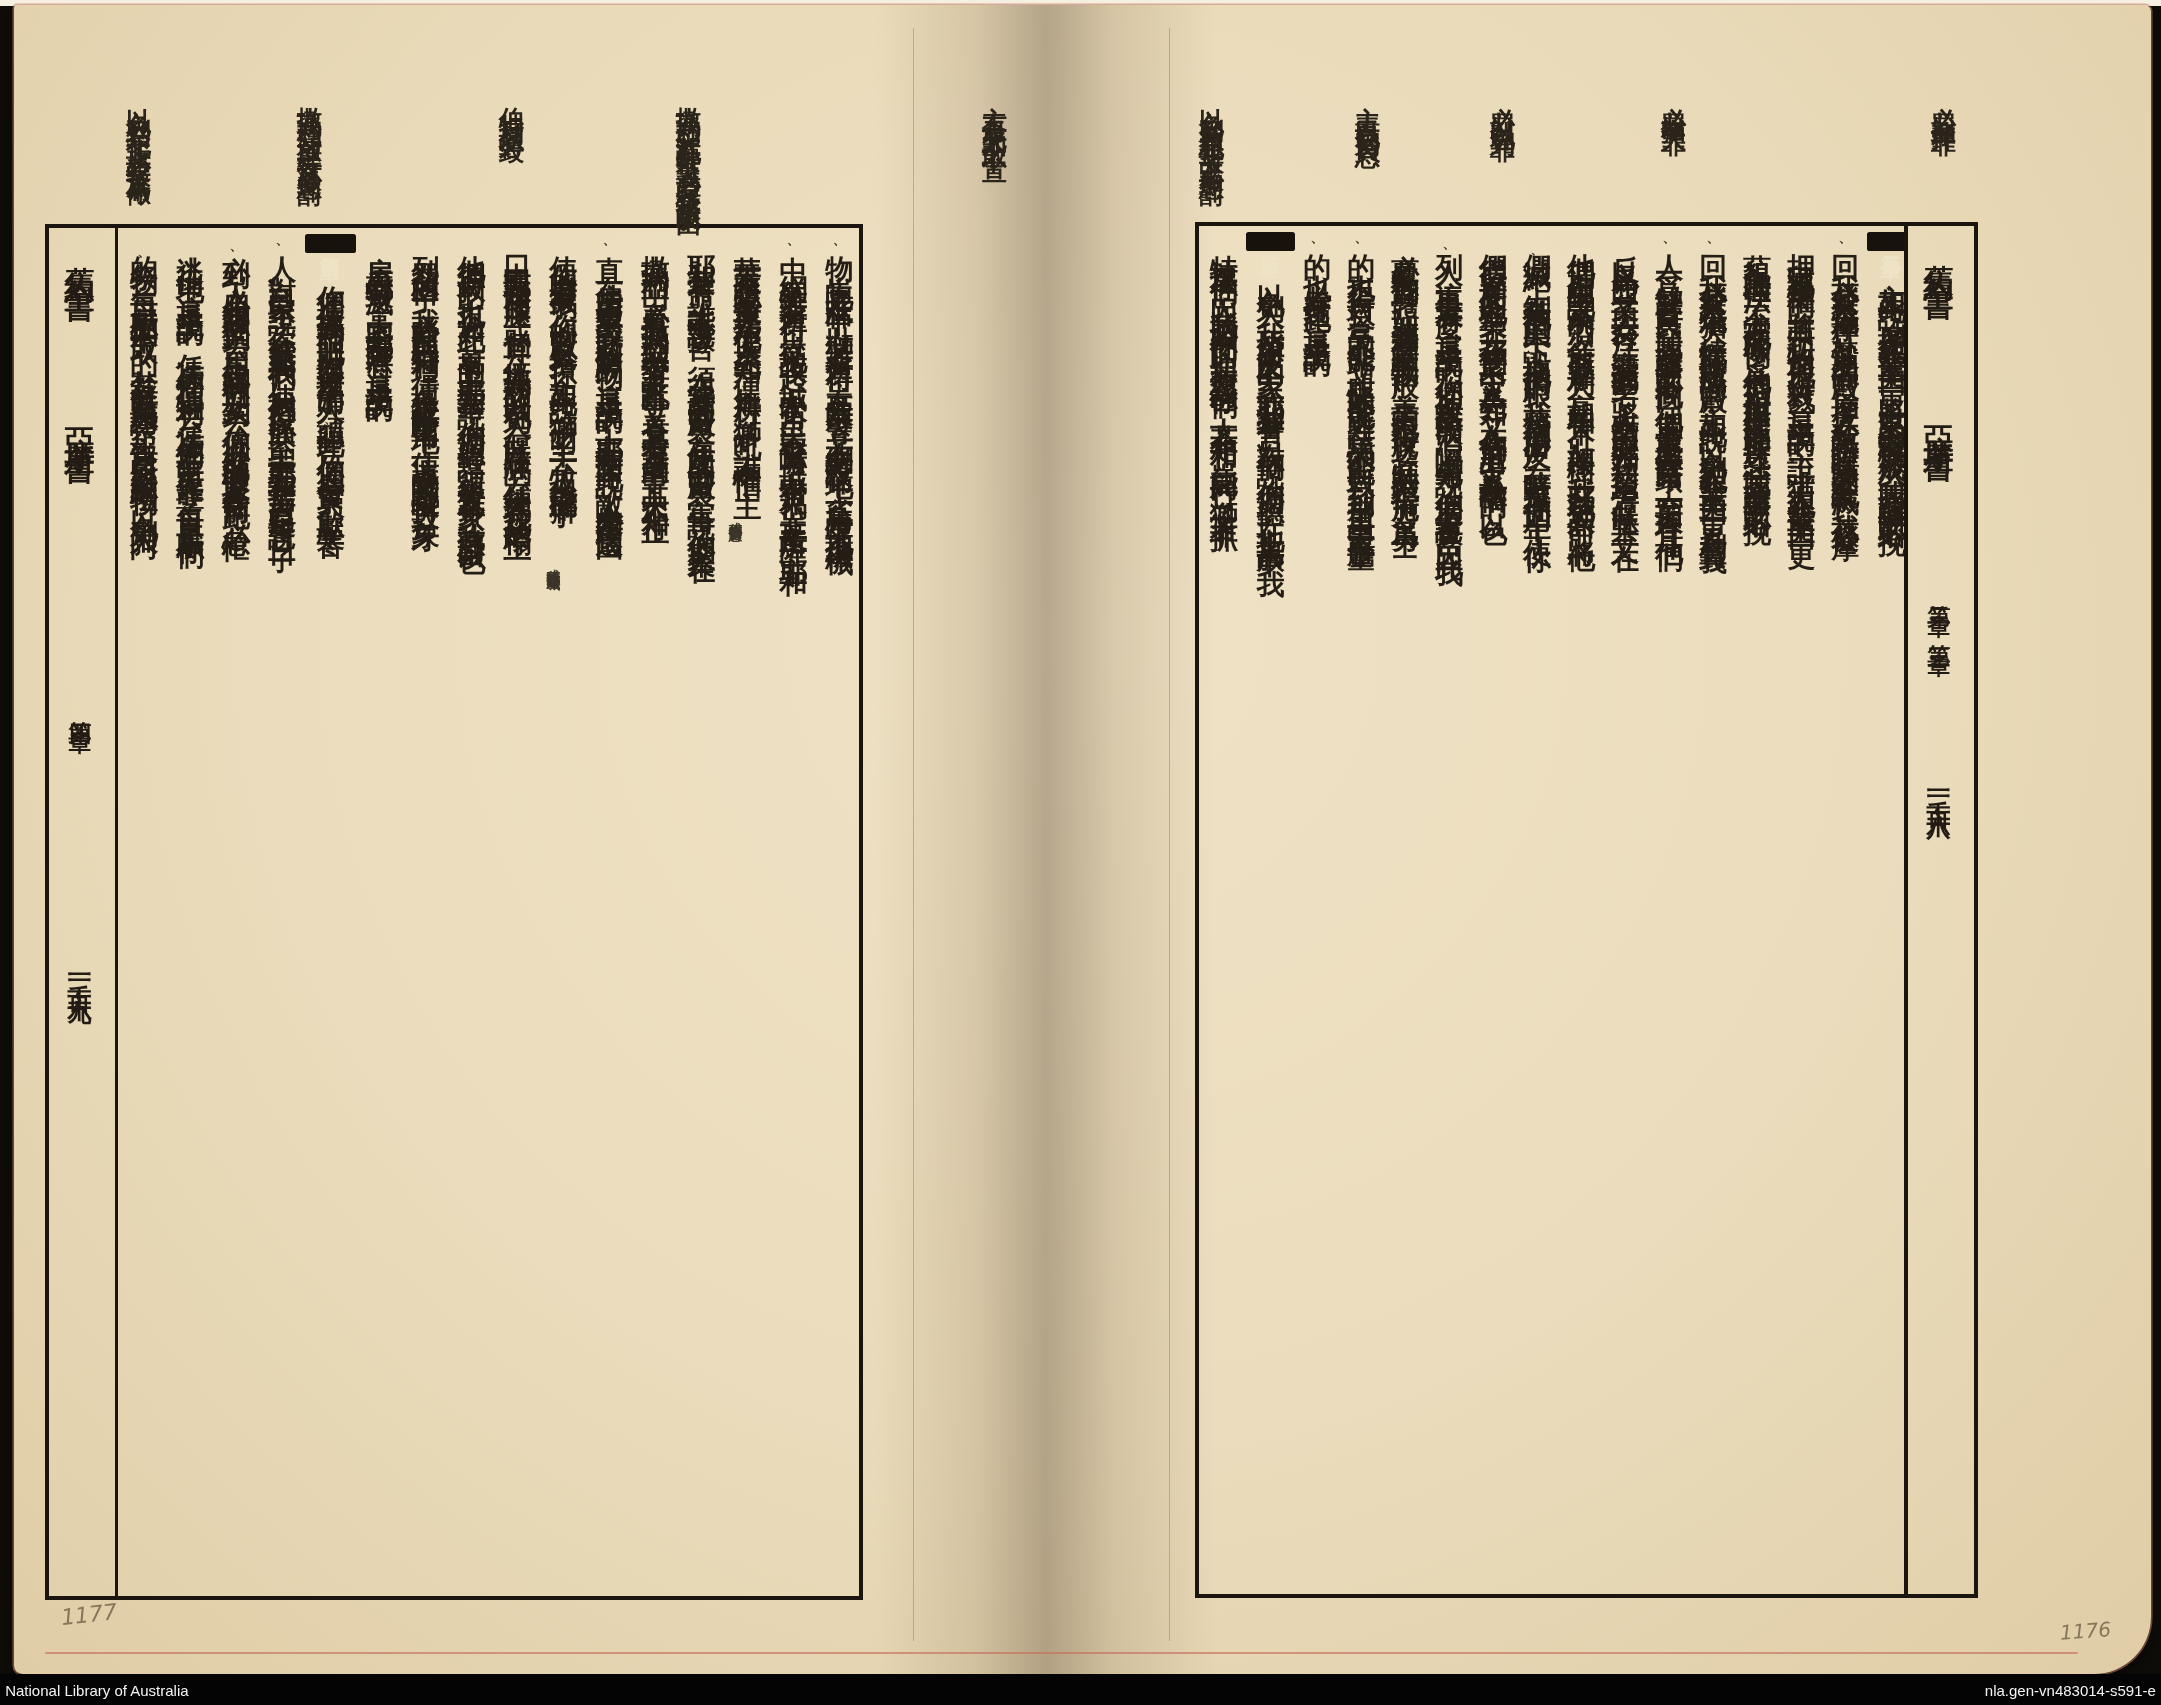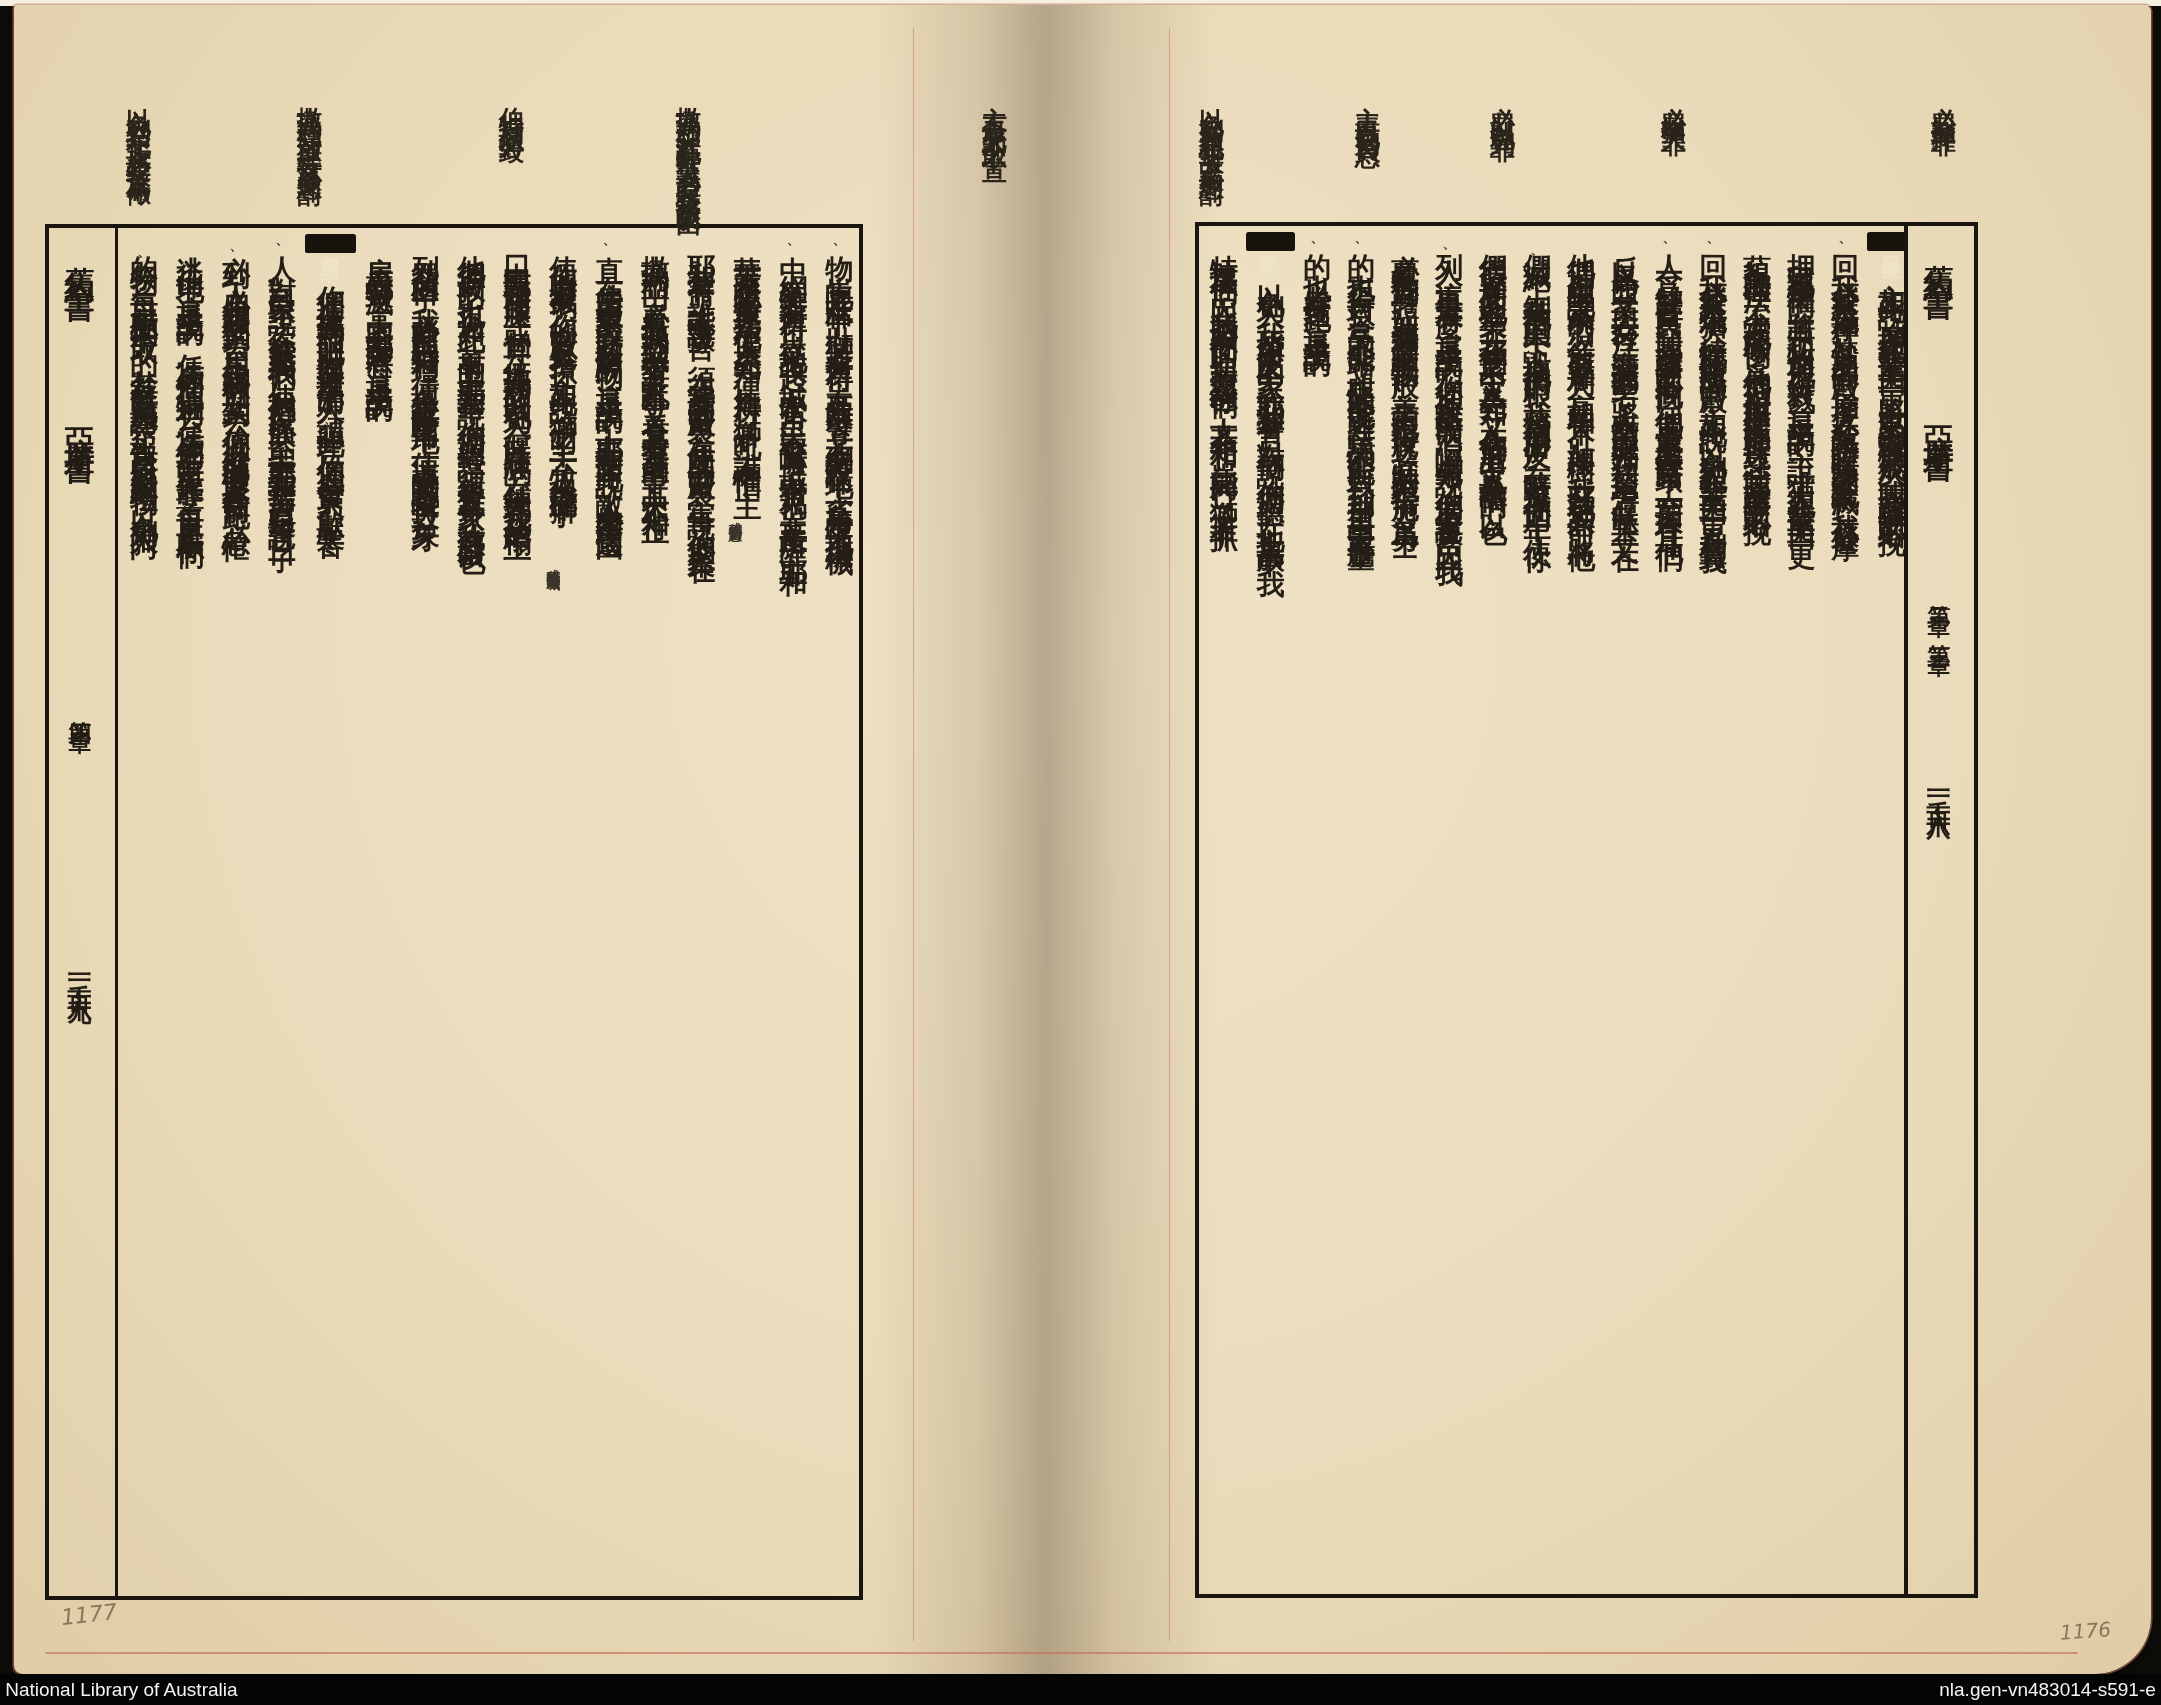--- a/index.html
+++ b/index.html
@@ -40,21 +40,21 @@
            margin-inline-end:10.4px;display:inline-block;border-radius:2.6px;font-weight:bold;}
 
   .notes-layer{position:absolute;left:0;top:0;width:100%;height:100%;pointer-events:none;}
   .mnote{position:absolute;top:87px;height:171px;writing-mode:vertical-rl;-webkit-writing-mode:vertical-rl;
          text-orientation:upright;-webkit-text-orientation:upright;
          font-size:25px;letter-spacing:6.2px;line-height:41px;color:#2a241b;font-weight:bold;}
   .inote{position:absolute;writing-mode:vertical-rl;-webkit-writing-mode:vertical-rl;text-orientation:upright;-webkit-text-orientation:upright;
          height:93px;font-size:13.5px;line-height:20px;letter-spacing:1px;color:#3c352a;font-weight:bold;}
 
   .bar{position:absolute;left:0;bottom:0;width:100%;height:32px;background:#040404;color:#f4f4f4;
-       font-family:"Liberation Sans","DejaVu Sans",sans-serif;font-size:19px;
+       font-family:"Liberation Sans","DejaVu Sans",sans-serif;font-size:15px;
        display:flex;justify-content:space-between;align-items:center;padding:0 5.2px;box-sizing:border-box;}
   .pencil{position:absolute;color:#77684c;font-size:22px;font-style:italic;opacity:.85;
           font-family:"DejaVu Sans","Liberation Sans",sans-serif;}
   .pencil-left{left:61px;top:1602px;transform:rotate(-6deg);}
   .pencil-right{left:2060px;top:1619px;transform:rotate(-4deg);font-size:20px;}
 </style>
 </head>
 <body>
 
 <div id="canvas">

